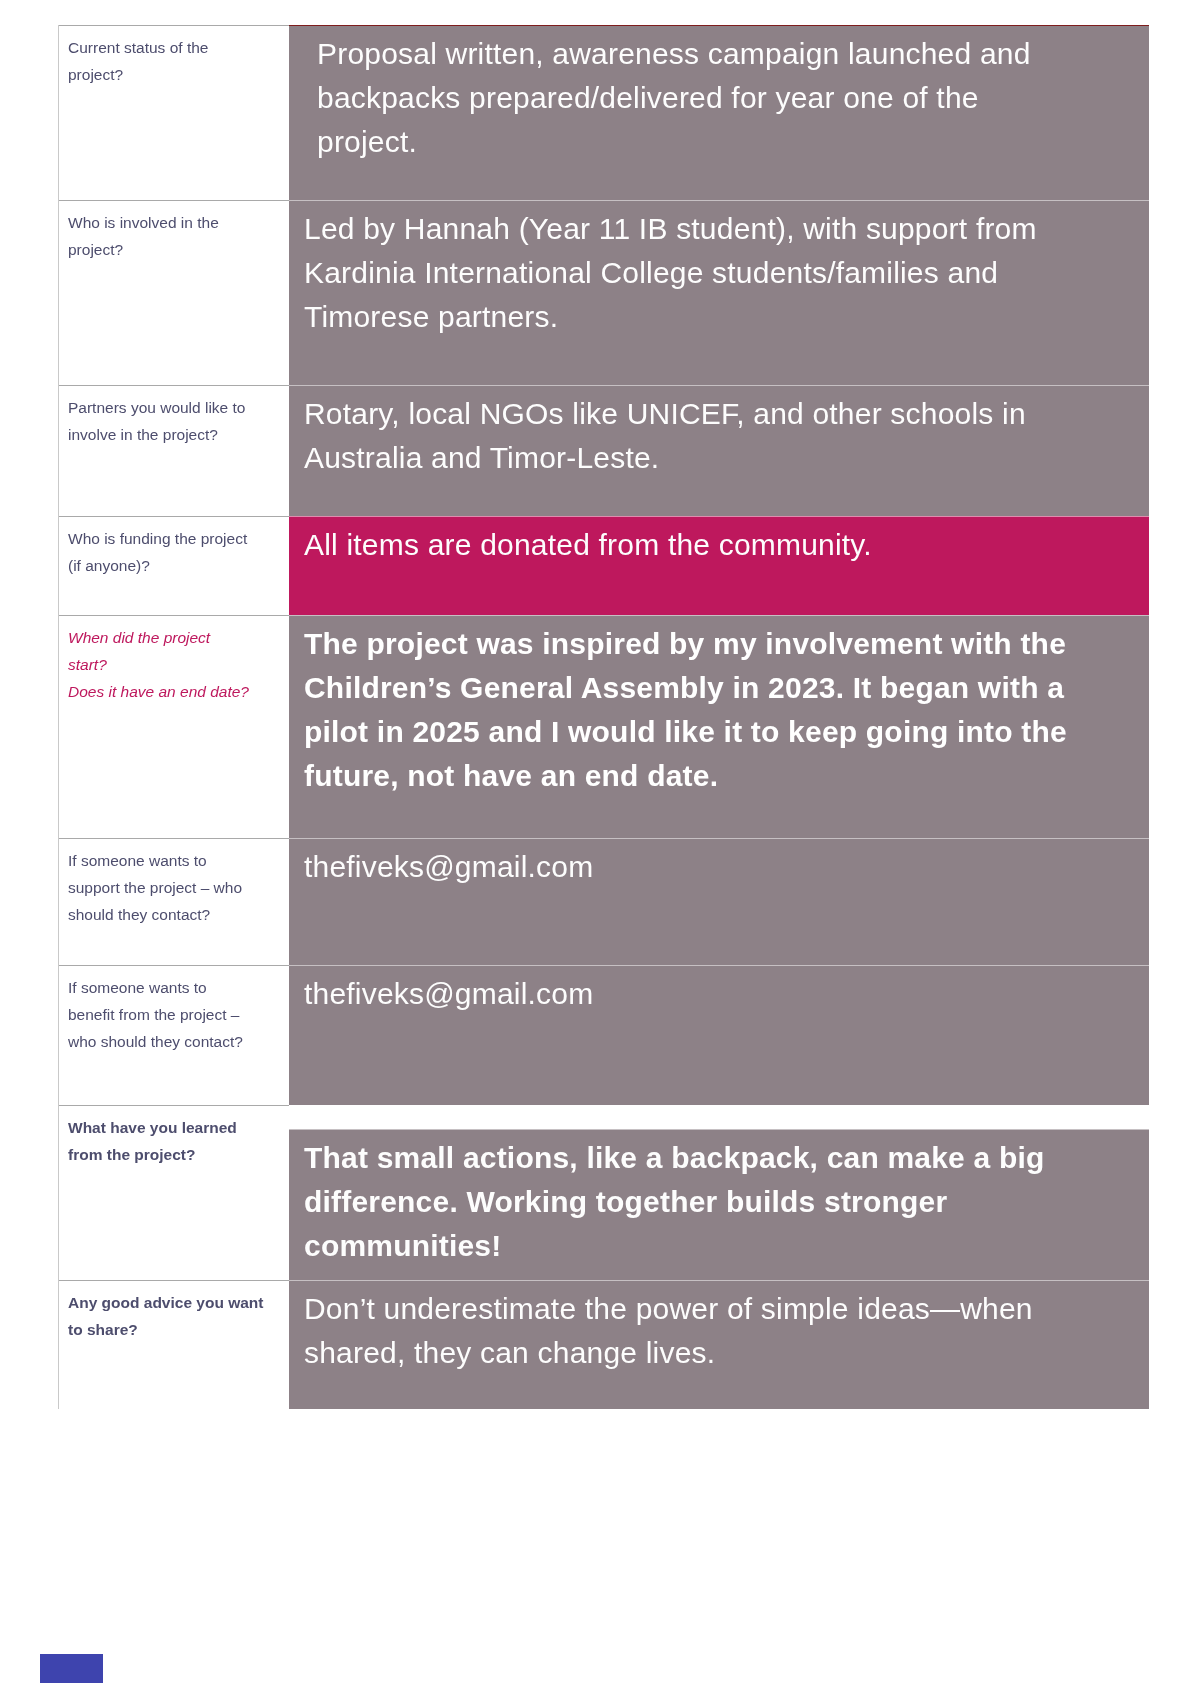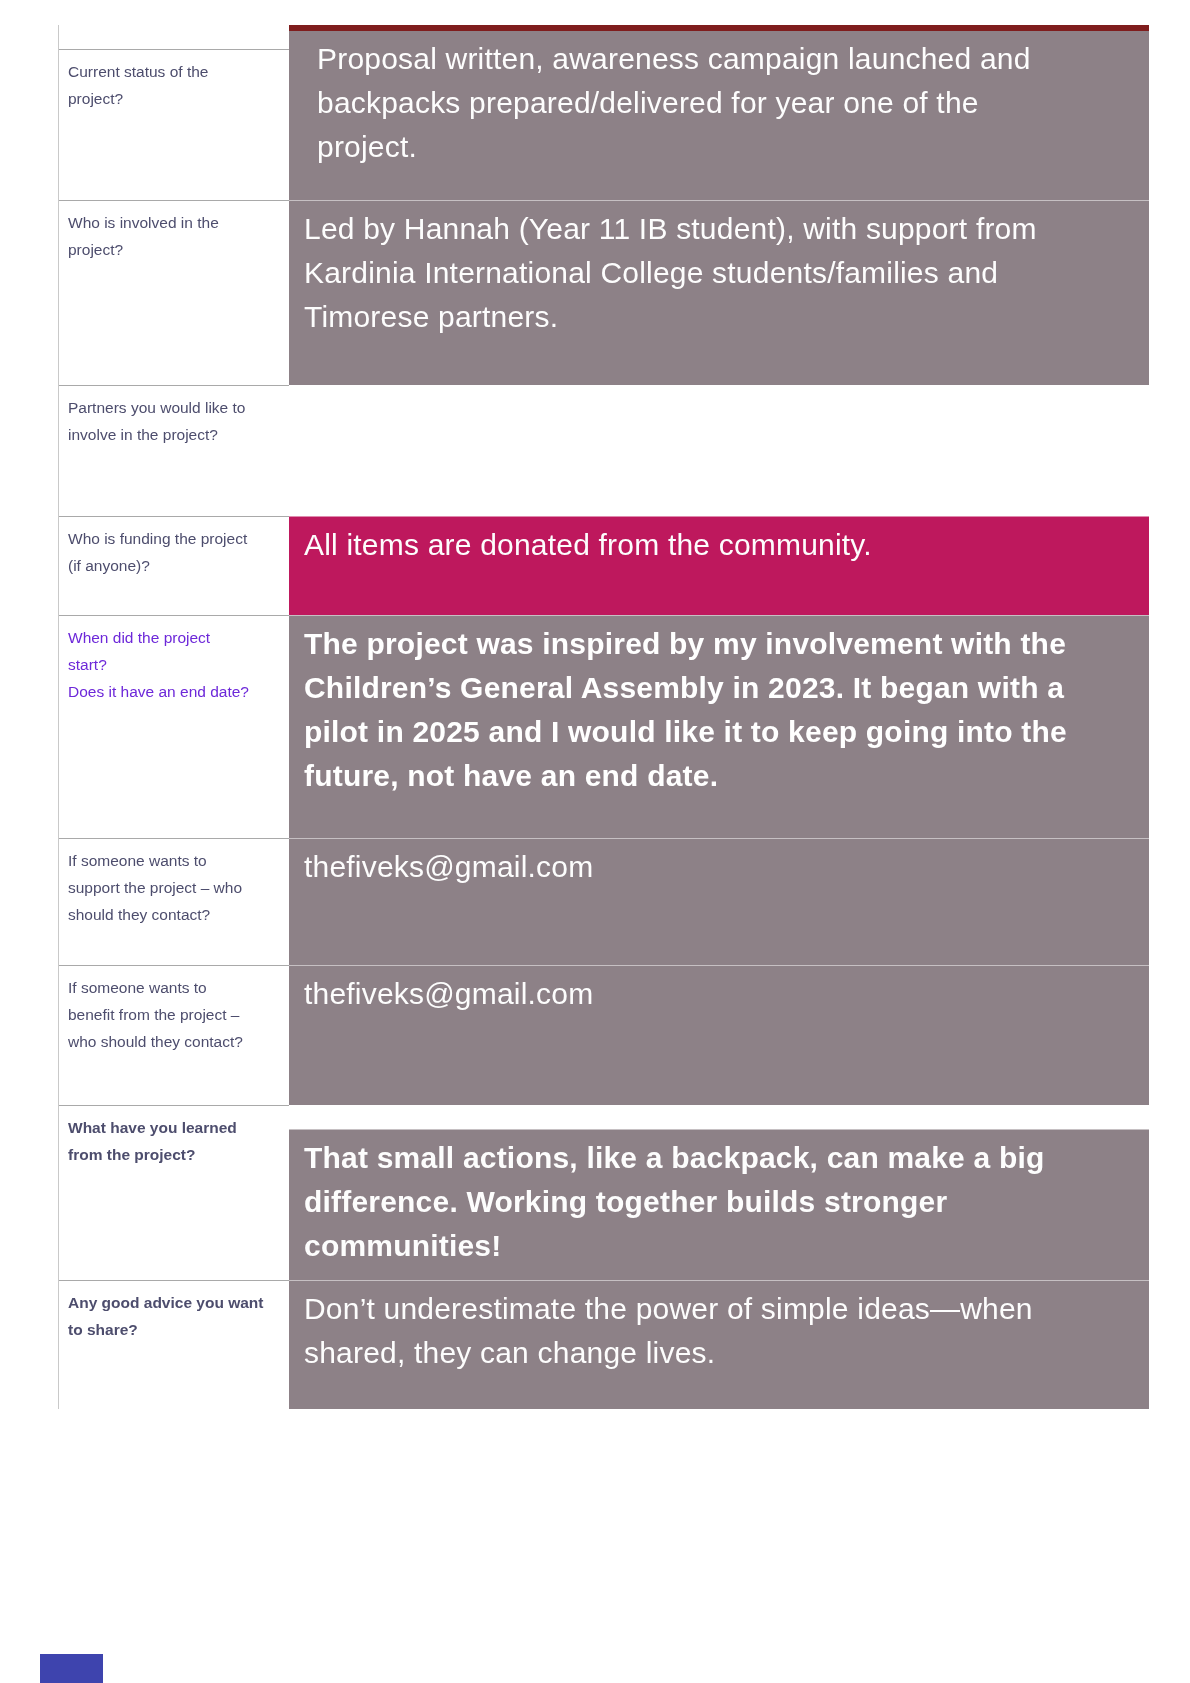--- a/index.html
+++ b/index.html
@@ -37,62 +37,64 @@
   }
   .a {
     background: #8d8187;
     color: #fdfdfd;
     font-size: 30px;
     line-height: 44px;
     letter-spacing: 0.2px;
     padding: 6px 18px 0 15px;
     border-top: 1px solid rgba(255,255,255,0.5);
   }
-  .row:first-child .a { border-top: 6px solid #7f1d1d; padding-left: 28px; }
+  .row:first-child .a { border-top: 1px solid #7f1d1d; padding-left: 28px; }
   .accent-bar {
     position: absolute;
     left: 40px;
     top: 1654px;
     width: 63px;
     height: 29px;
   }
 </style>
 </head>
 <body>
 
 <div class="qa-table">
   <div class="row" style="height: 175px;">
-    <div class="cell q" style="color: rgb(77, 77, 109); border-top-color: rgb(169, 169, 169); margin-top: 24px;">Current status of the
+    <div class="cell q" style="color: rgb(77, 77, 109); border-top-color: rgb(169, 169, 169);">Current status of the
 project?</div>
     <div class="cell a" style="background: rgb(141, 129, 135); color: rgb(253, 253, 253);">Proposal written, awareness campaign launched and
 backpacks prepared/delivered for year one of the
 project.</div>
   </div>
 
   <div class="row" style="height: 185px;">
     <div class="cell q" style="color: rgb(77, 77, 109); border-top-color: rgb(169, 169, 169);">Who is involved in the
 project?</div>
     <div class="cell a" style="background: rgb(141, 129, 135); color: rgb(253, 253, 253);">Led by Hannah (Year 11 IB student), with support from
 Kardinia International College students/families and
 Timorese partners.</div>
   </div>
 
   <div class="row" style="height: 131px;">
     <div class="cell q" style="color: rgb(77, 77, 109); border-top-color: rgb(169, 169, 169);">Partners you would like to
 involve in the project?</div>
+    <div class="cell a" style="background: rgb(141, 129, 135); color: rgb(253, 253, 253);">Rotary, local NGOs like UNICEF, and other schools in
+Australia and Timor-Leste.</div>
   </div>
 
   <div class="row" style="height: 99px;">
     <div class="cell q" style="color: rgb(77, 77, 109); border-top-color: rgb(169, 169, 169);">Who is funding the project
 (if anyone)?</div>
     <div class="cell a" style="background: #be185d; color: rgb(253, 253, 253);">All items are donated from the community.</div>
   </div>
 
   <div class="row" style="height: 223px;">
-    <div class="cell q" style="color: #6d28d9; border-top-color: rgb(169, 169, 169);">When did the project
+    <div class="cell q" style="color: #be185d; border-top-color: rgb(169, 169, 169); font-style: italic;">When did the project
 start?
 Does it have an end date?</div>
     <div class="cell a" style="background: rgb(141, 129, 135); color: #ffffff; font-weight: bold;">The project was inspired by my involvement with the
 Children’s General Assembly in 2023. It began with a
 pilot in 2025 and I would like it to keep going into the
 future, not have an end date.</div>
   </div>
 
   <div class="row" style="height: 127px;">
     <div class="cell q" style="color: rgb(77, 77, 109); border-top-color: rgb(169, 169, 169);">If someone wants to

